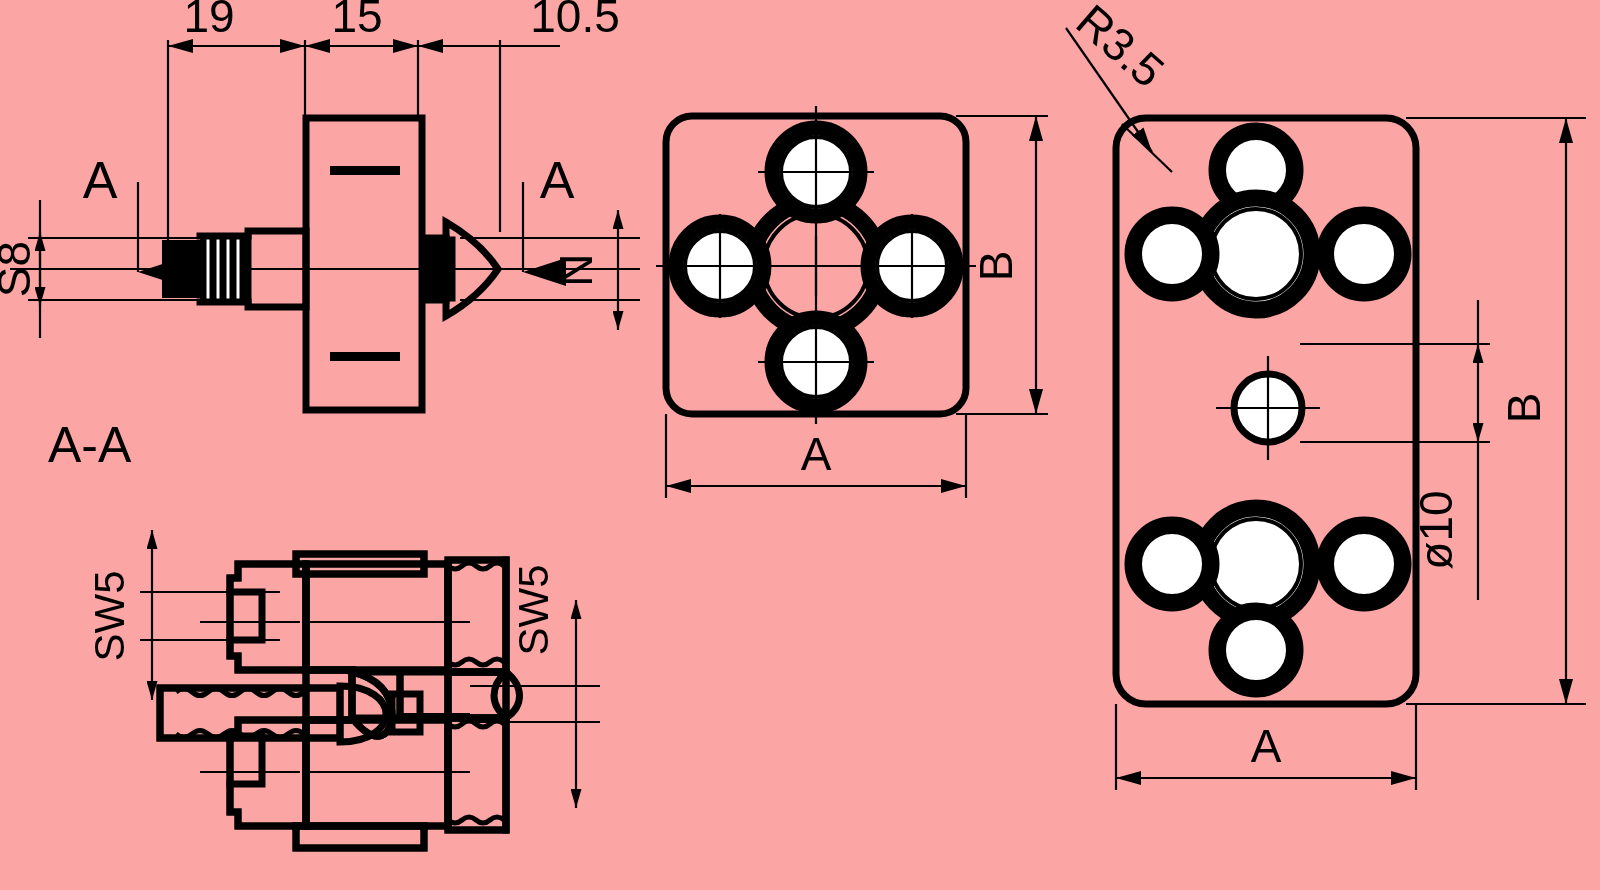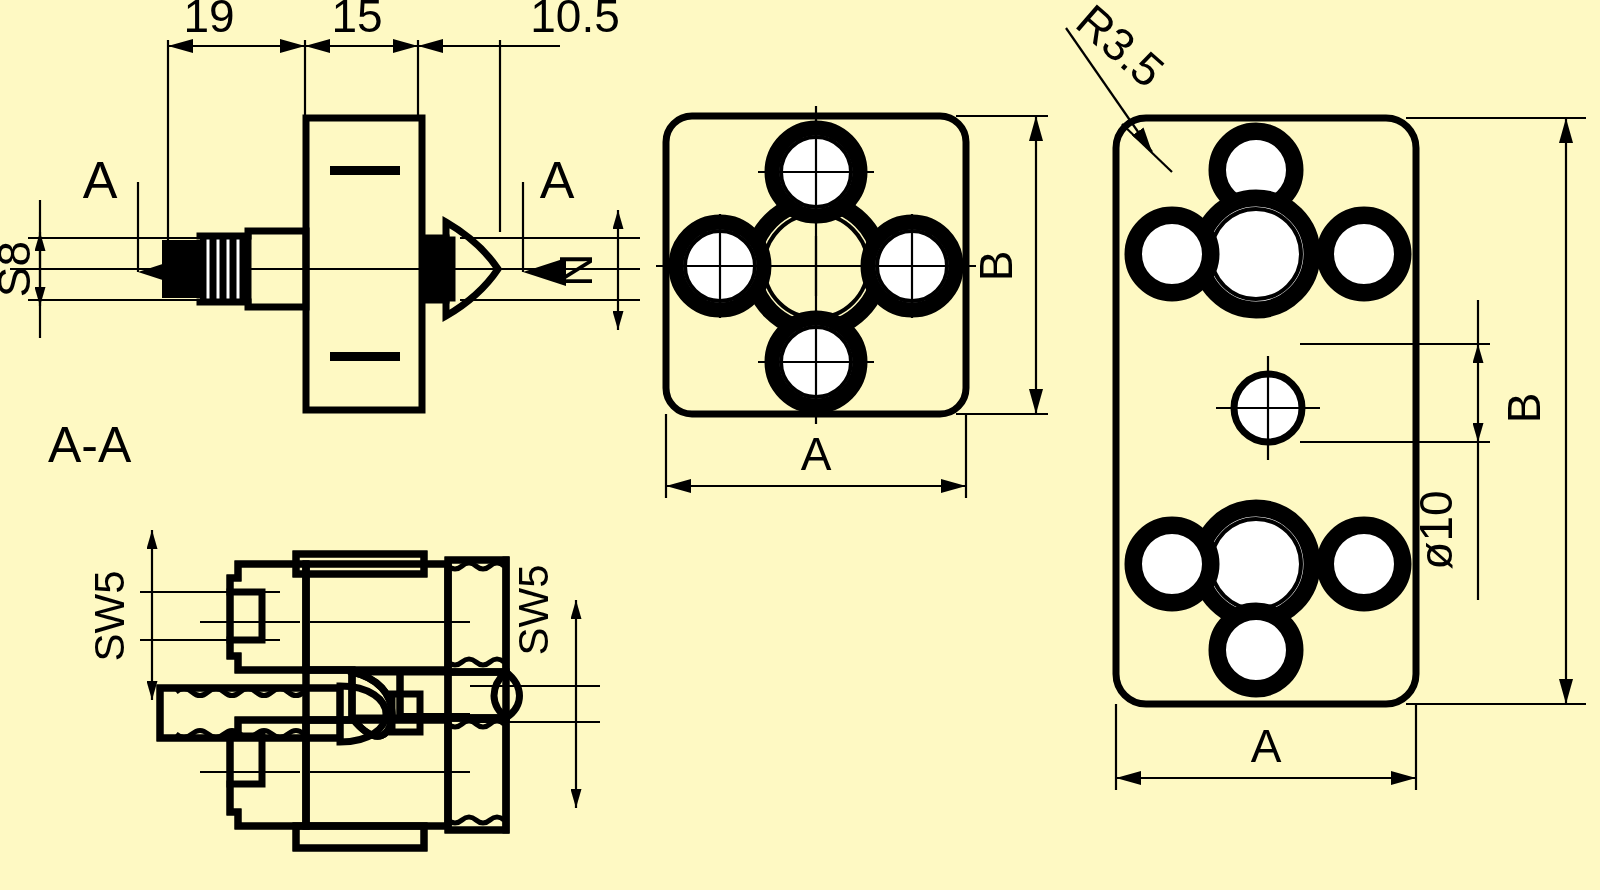--- a/index.html
+++ b/index.html
@@ -7,21 +7,21 @@
     padding: 0;
     background: #ffffff;
   }
   body {
     font-family: "Liberation Sans", sans-serif;
   }
   #sheet {
     position: relative;
     width: 1600px;
     height: 890px;
-    background: #fef9c3;
+    background: #fca5a5;
     overflow: hidden;
   }
   svg.drawing {
     display: block;
     width: 1600px;
     height: 890px;
   }
   text {
     font-family: "Liberation Sans", sans-serif;
     fill: #000000;

